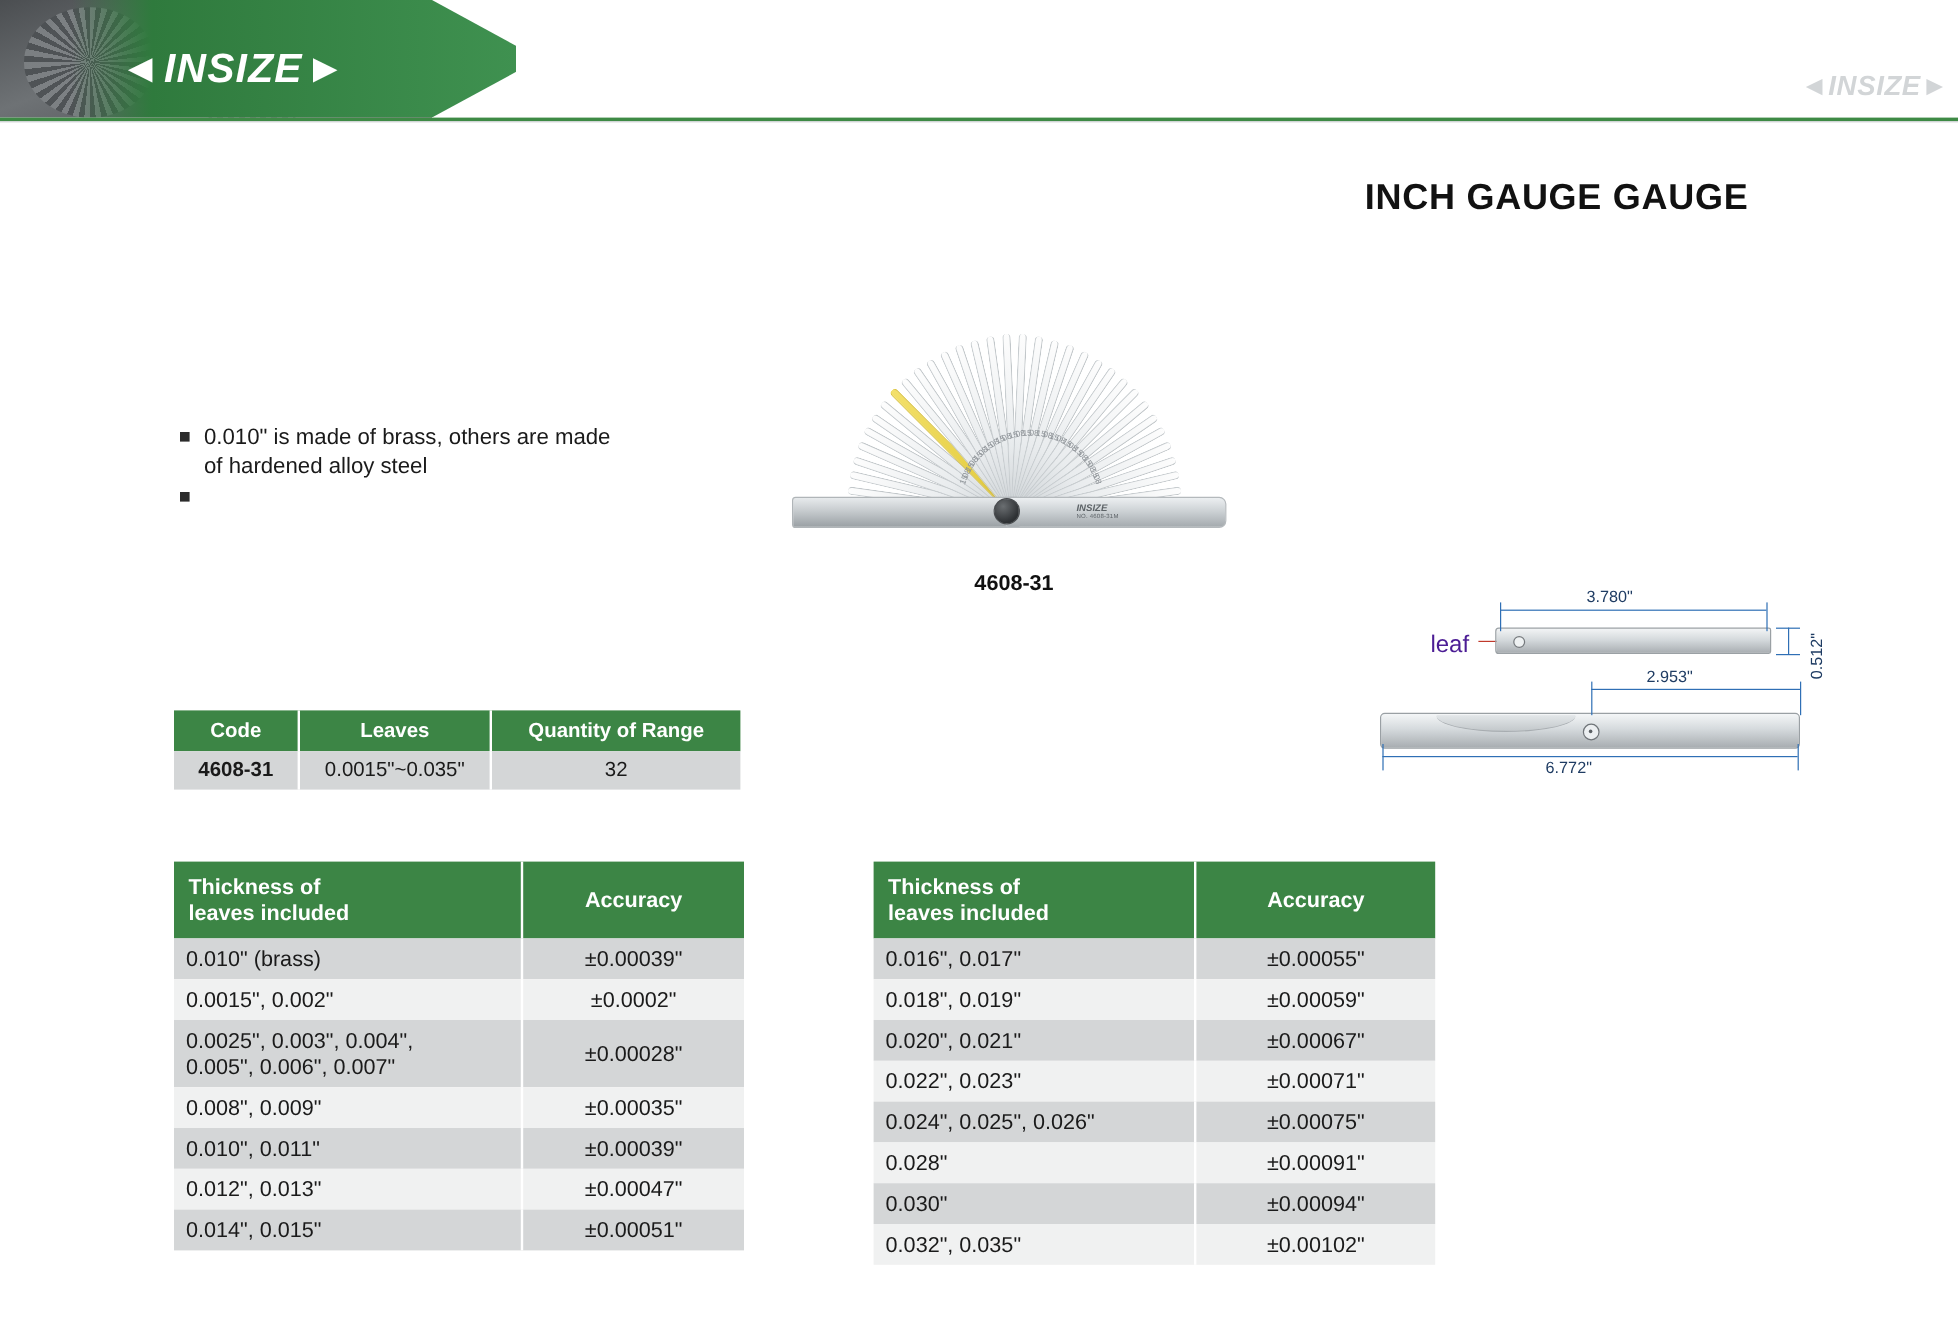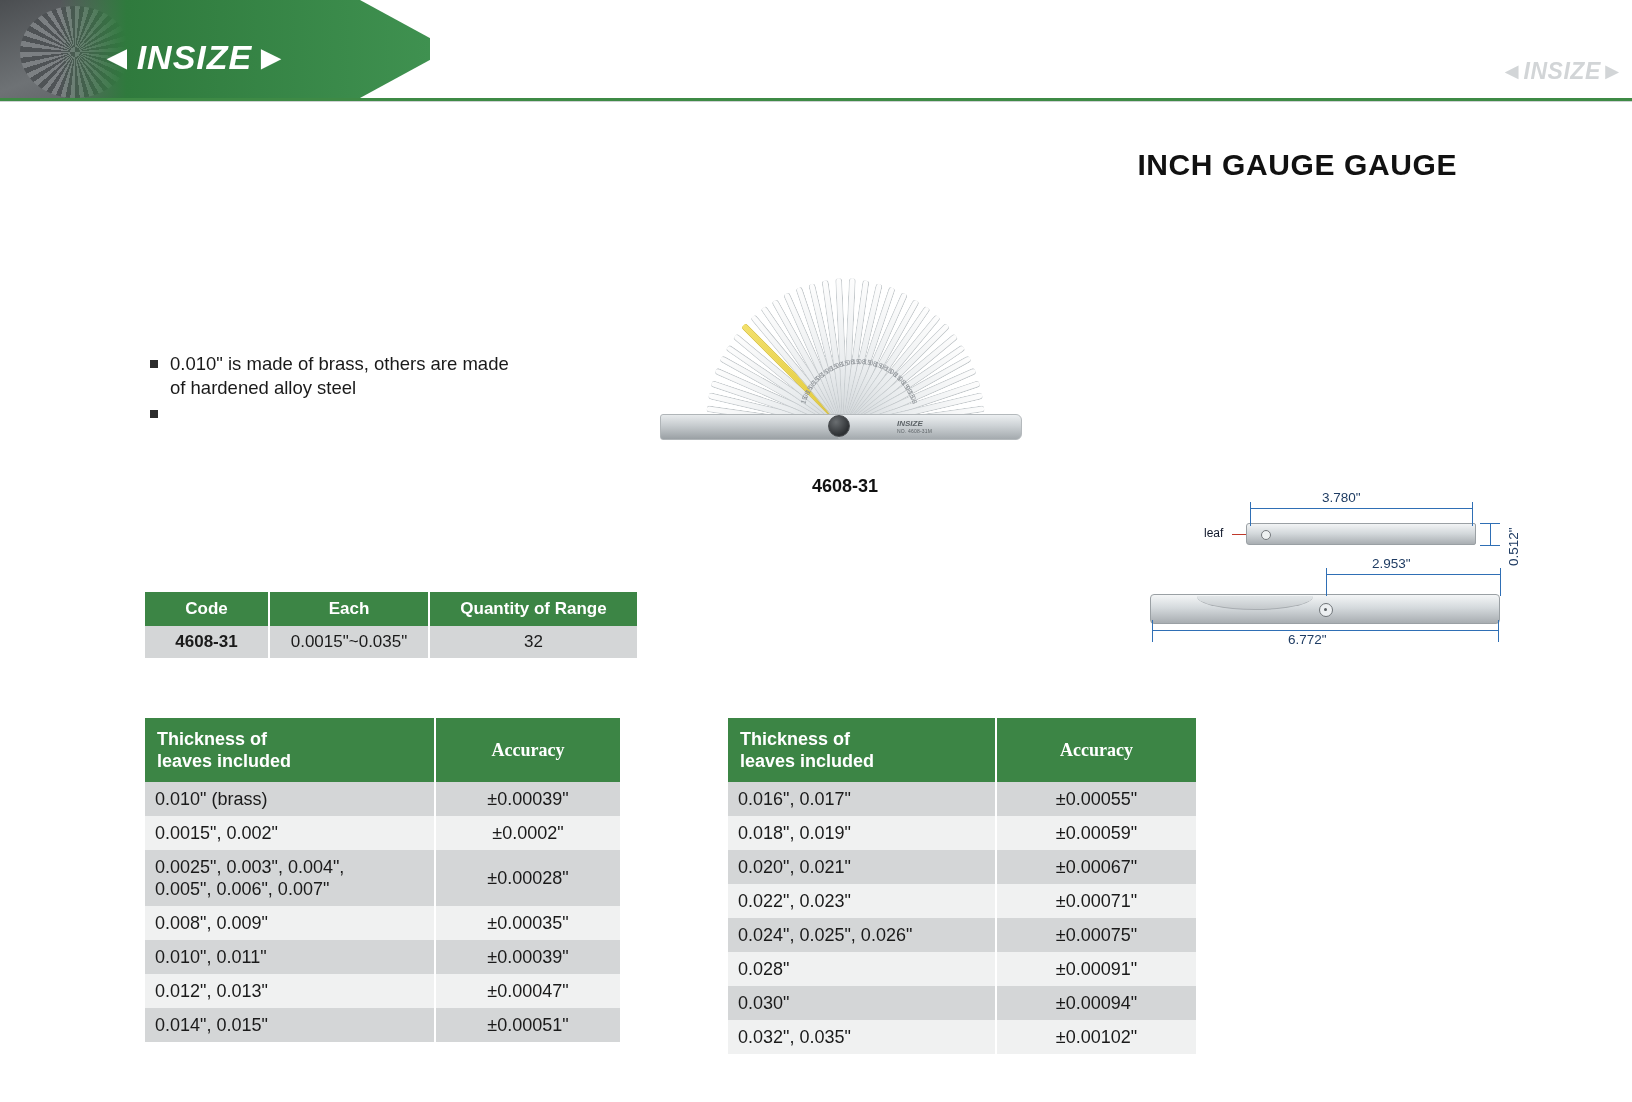--- a/index.html
+++ b/index.html
@@ -225,23 +225,23 @@
   }
 
   
   .dims {
     position: absolute;
     left: 1150px; top: 490px;
     width: 420px; height: 170px;
   }
   .leaf-label {
     position: absolute;
-    left: 54px; top: 36px;
-    font-size: 12px;
-    color: #0f172a;
+    left: 42px; top: 36px;
+    font-size: 20px;
+    color: #4c1d95;
   }
   .leaf-leader {
     position: absolute;
     left: 82px; top: 44px;
     width: 36px; height: 1px;
     background: #c0392b;
   }
   .leaf-bar {
     position: absolute;
     left: 96px; top: 33px;
@@ -331,35 +331,35 @@
   .tbl td {
     padding: 6px 10px;
     text-align: center;
     border-right: 2px solid #ffffff;
     color: #1a1a1a;
   }
   .tbl td:last-child { border-right: none; margin-left: 17px; }
 
   
   #code-table { left: 145px; top: 592px; }
-  #code-table th:nth-child(1) { width: 124px; }
+  #code-table th:nth-child(1) { width: 104px; }
   #code-table th:nth-child(2) { width: 160px; }
   #code-table th:nth-child(3) { width: 208px; }
   #code-table tbody td { background: #d4d6d7; }
   #code-table tbody td:first-child { font-weight: bold; }
   #code-table tbody td:nth-child(2) { text-align: center; }
 
   
   .acc-table { font-size: 18px; }
   .acc-table th {
     vertical-align: middle;
     padding: 10px 12px;
   }
   .acc-table th.left { text-align: left; width: 290px; line-height: 22px; }
-  .acc-table th.right { width: 190px; font-family: Liberation Serif, serif; }
+  .acc-table th.right { width: 190px; }
   .acc-table td.k { text-align: left; line-height: 22px; }
   .acc-table tr.odd td { background: #d4d6d7; }
   .acc-table tr.even td { background: #f0f1f1; }
   #acc-left { left: 145px; top: 718px; }
   #acc-right { left: 728px; top: 718px; }
   #acc-left th.left { width: 290px; }
   #acc-left th.right { width: 185px; }
   #acc-right th.left { width: 268px; }
   #acc-right th.right { width: 200px; }
 </style>
@@ -498,21 +498,21 @@
   <div class="dimline" style="left:2px; top:140px; width:346px;"></div>
   <div class="tick" style="left:2px; top:130px; height:22px;"></div>
   <div class="tick" style="left:348px; top:130px; height:22px;"></div>
   <div class="dimtext" style="left:138px; top:142px;">6.772"</div>
 </div>
 
 <table class="tbl" id="code-table">
   <thead>
     <tr>
       <th>Code</th>
-      <th>Each</th>
+      <th>Leaves</th>
       <th>Quantity of Range</th>
     </tr>
   </thead>
   <tbody>
     <tr>
       <td>4608-31</td>
       <td>0.0015"~0.035"</td>
       <td>32</td>
     </tr>
   </tbody>

